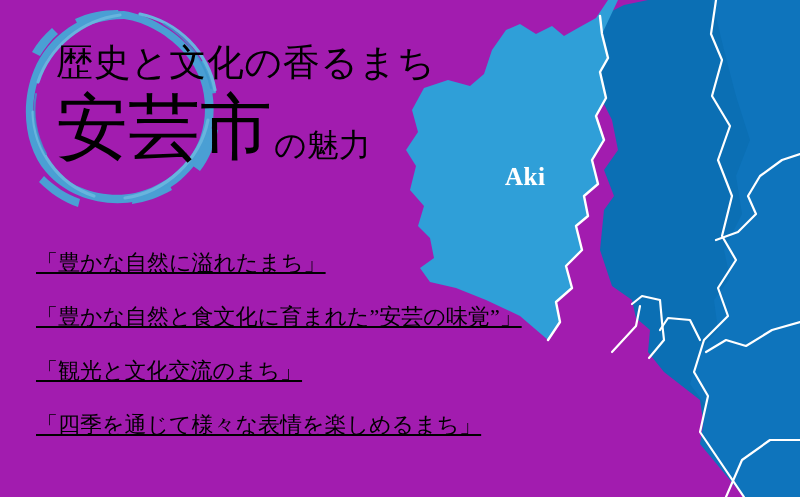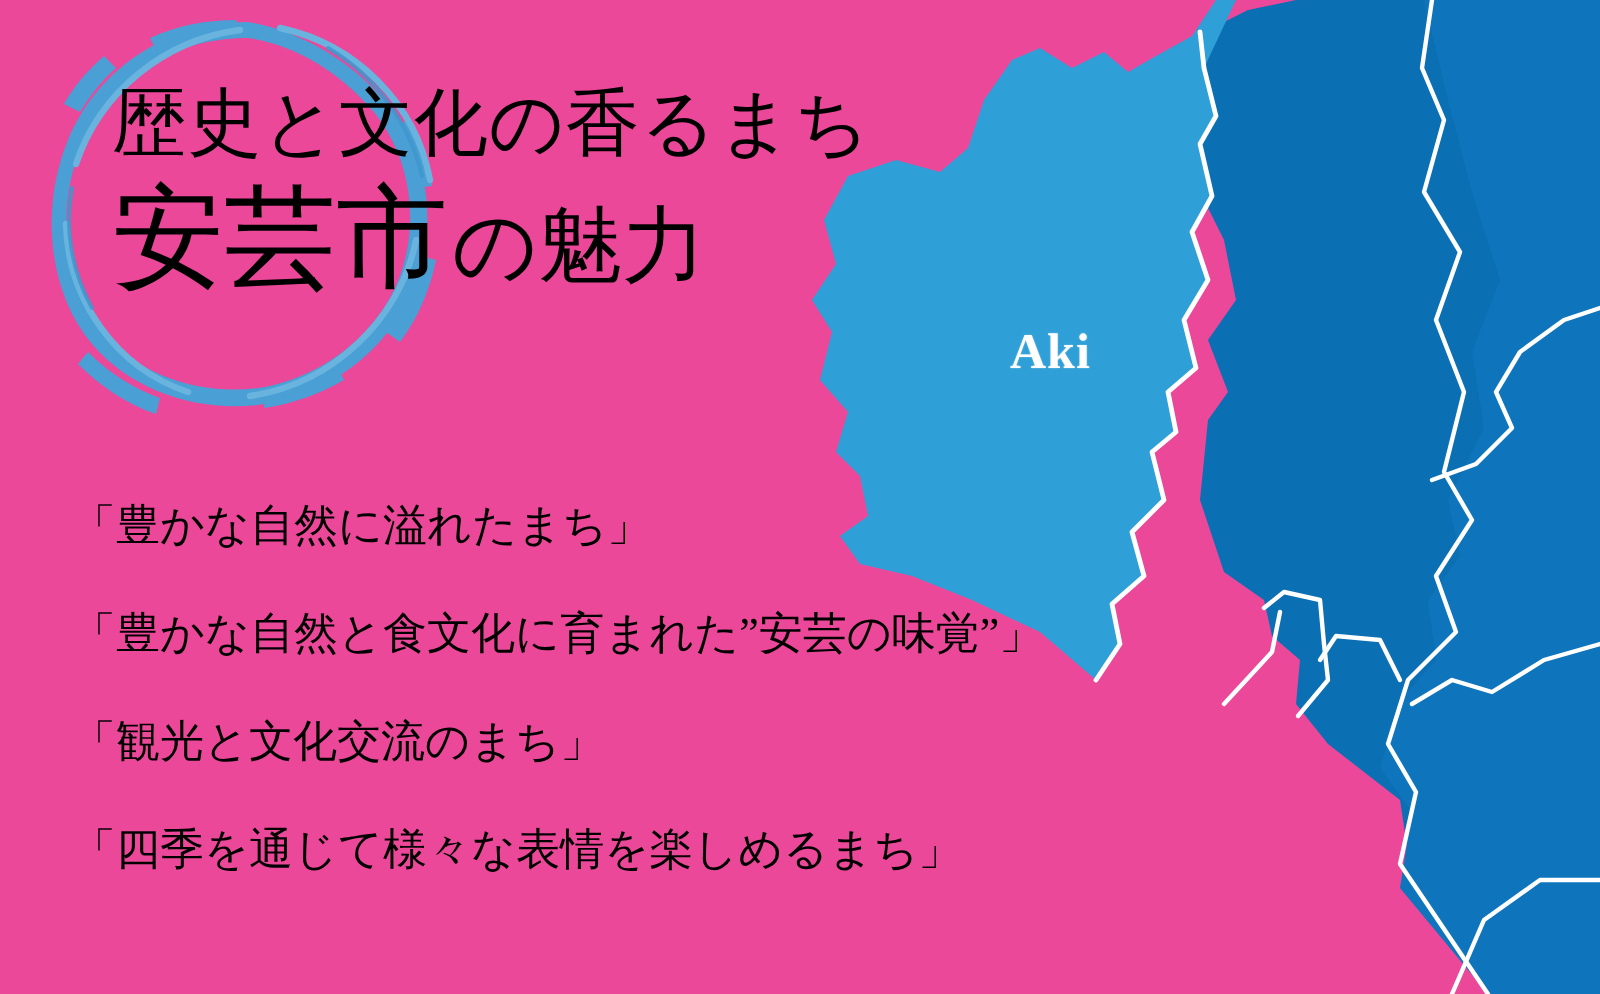--- a/index.html
+++ b/index.html
@@ -4,21 +4,21 @@
 <style>
   html, body {
     margin: 0;
     padding: 0;
     background: #ffffff;
   }
   #stage {
     position: relative;
     width: 800px;
     height: 497px;
-    background: #ec4899;
+    background: #a21caf;
     overflow: hidden;
     font-family: "Liberation Serif", "DejaVu Serif", serif;
   }
 
   
   #map-layer {
     position: absolute;
     inset: 0;
     width: 800px;
     height: 497px;
@@ -54,44 +54,45 @@
   }
   #title-line-2 {
     left: 56px;
     top: 92px;
     font-size: 62px;
     letter-spacing: 0px;
     display: flex;
     align-items: flex-end;
   }
   #title-main {
-    font-size: 56px;
+    font-size: 72px;
     line-height: 1;
   }
   #title-suffix {
-    font-size: 42px;
+    font-size: 32px;
     line-height: 1;
     padding-bottom: 3px;
     padding-left: 2px;
   }
 
   
   #tagline-list {
     position: absolute;
     left: 36px;
     top: 252px;
     width: 600px;
   }
   .tagline {
     color: #000000;
     font-family: "Liberation Serif", "DejaVu Serif", serif;
     font-size: 22px;
     line-height: 1;
     margin-bottom: 32px;
     white-space: nowrap;
+    text-decoration: underline;
   }
   .tagline:last-child { margin-bottom: 12px; }
 
   
   #aki-label {
     position: absolute;
     left: 505px;
     top: 164px;
     color: #ffffff;
     font-family: "Liberation Serif", "DejaVu Serif", serif;

